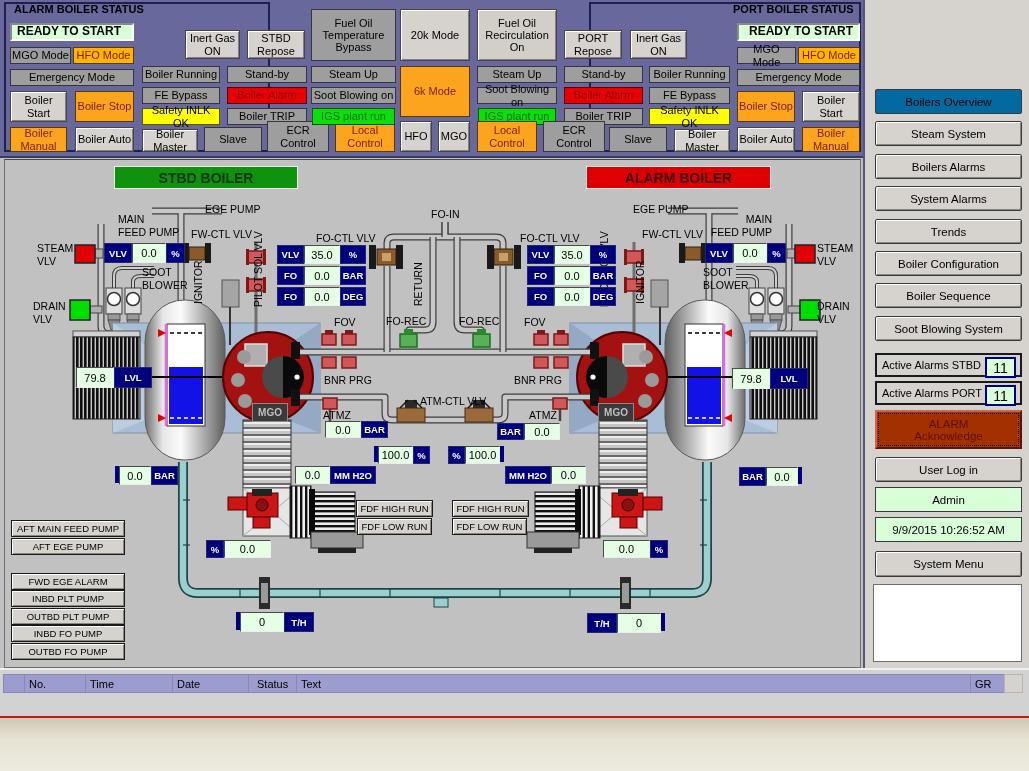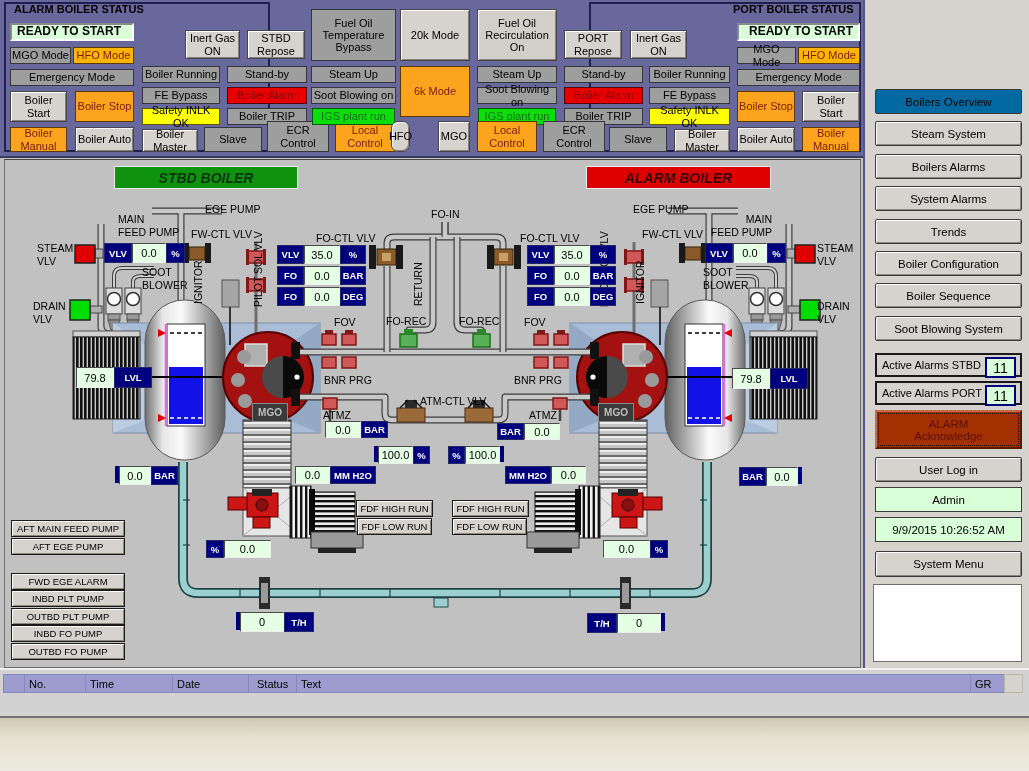--- a/index.html
+++ b/index.html
@@ -40,26 +40,26 @@
   .disp{position:absolute;display:flex;z-index:4;}
   .d-navy{background:#00007F;color:#FFF;font-size:9.5px;font-weight:bold;display:flex;
           align-items:center;justify-content:center;border:1px solid #26266A;}
   .d-val{background:#E4FFE4;color:#000;font-size:11px;display:flex;align-items:center;
          justify-content:center;border:1px solid #4A4A4A;border-right-color:#EEE;border-bottom-color:#EEE;}
   .d-tick{background:#00007F;width:4px;}
   .dbtn{position:absolute;background:#D6D3CE;border:1px solid #1A1A1A;display:flex;align-items:center;
         justify-content:center;font-size:9.5px;z-index:4;
         box-shadow:inset 1px 1px 0 #FFF, inset -1px -1px 0 #8A877F;}
   .title-box{position:absolute;display:flex;align-items:center;justify-content:center;
-             font-size:14px;font-weight:bold;border:1px solid #ECECEC;z-index:4;font-style:italic;}
+             font-size:14px;font-weight:bold;border:1px solid #ECECEC;z-index:4;}
   .mgo-box{position:absolute;background:#3A3A3A;color:#BFBFBF;border:1px solid #8A8A8A;
            display:flex;align-items:center;justify-content:center;font-size:10px;font-weight:bold;z-index:4;}
   
   #alarmpanel{left:0;top:668px;width:1029px;height:50px;background:#D2D2D2;
-              border-top:2px solid #EFEFEF;border-bottom:2px solid #737373;}
+              border-top:2px solid #EFEFEF;border-bottom:2px solid #b91c1c;}
   .ahdr{position:absolute;top:4px;height:17px;background:#9C9CCE;border:1px solid #8787B8;
         font-size:11px;display:flex;align-items:center;padding-left:4px;color:#000;}
   #desktop{left:0;top:718px;width:1029px;height:53px;
            background:linear-gradient(180deg,#D0C8B4 0%,#E6E2D2 40%,#EDEADF 100%);}
 </style>
 </head>
 <body>
 
 <div id="toolbar" class="abs">
   <div class="abs panelframe" style="left:4px;top:2px;width:266px;height:150px;"></div>
@@ -88,21 +88,21 @@
   <div class="abs tbtn b-gray" style="left:204px;top:127px;width:58px;height:25px;">Slave</div>
   <div class="abs tbtn b-gray" style="left:267px;top:121px;width:62px;height:31px;">ECR Control</div>
   <div class="abs tbtn b-orange" style="left:335px;top:121px;width:60px;height:31px;">Local Control</div>
   <div class="abs tbtn b-gray" style="left:311px;top:9px;width:85px;height:52px;">Fuel Oil Temperature Bypass</div>
   <div class="abs tbtn b-gray" style="left:311px;top:66px;width:85px;height:17px;">Steam Up</div>
   <div class="abs tbtn b-gray" style="left:311px;top:87px;width:85px;height:17px;">Soot Blowing on</div>
   <div class="abs tbtn b-green" style="left:312px;top:108px;width:83px;height:17px;">IGS plant run</div>
 
   <div class="abs tbtn b-light" style="left:400px;top:9px;width:70px;height:52px;">20k Mode</div>
   <div class="abs tbtn b-orange" style="left:400px;top:66px;width:70px;height:51px;">6k Mode</div>
-  <div class="abs tbtn b-light" style="left:391px;top:121px;width:19px;height:31px;border-radius:7px;">HFO</div>
+  <div class="abs tbtn b-light" style="left:400px;top:121px;width:32px;height:31px;">HFO</div>
   <div class="abs tbtn b-light" style="left:438px;top:121px;width:32px;height:31px;">MGO</div>
 
   <div class="abs tbtn b-gray" style="left:477px;top:9px;width:80px;height:52px;background:#D2CFC8;border:1px solid #44444A;box-shadow:inset 1px 1px 0 #FFF, inset -1px -1px 0 #84817C;color:#000;">Fuel Oil Recirculation On</div>
   <div class="abs tbtn b-light" style="left:564px;top:30px;width:58px;height:29px;">PORT Repose</div>
   <div class="abs tbtn b-light" style="left:630px;top:30px;width:57px;height:29px;">Inert Gas ON</div>
   <div class="abs tbtn b-gray" style="left:477px;top:66px;width:80px;height:17px;">Steam Up</div>
   <div class="abs tbtn b-gray" style="left:477px;top:87px;width:80px;height:17px;">Soot Blowing on</div>
   <div class="abs tbtn b-green" style="left:478px;top:108px;width:78px;height:17px;">IGS plant run</div>
   <div class="abs tbtn b-gray" style="left:564px;top:66px;width:79px;height:17px;">Stand-by</div>
   <div class="abs tbtn b-red" style="left:564px;top:87px;width:79px;height:17px;">Boiler Alarm</div>

